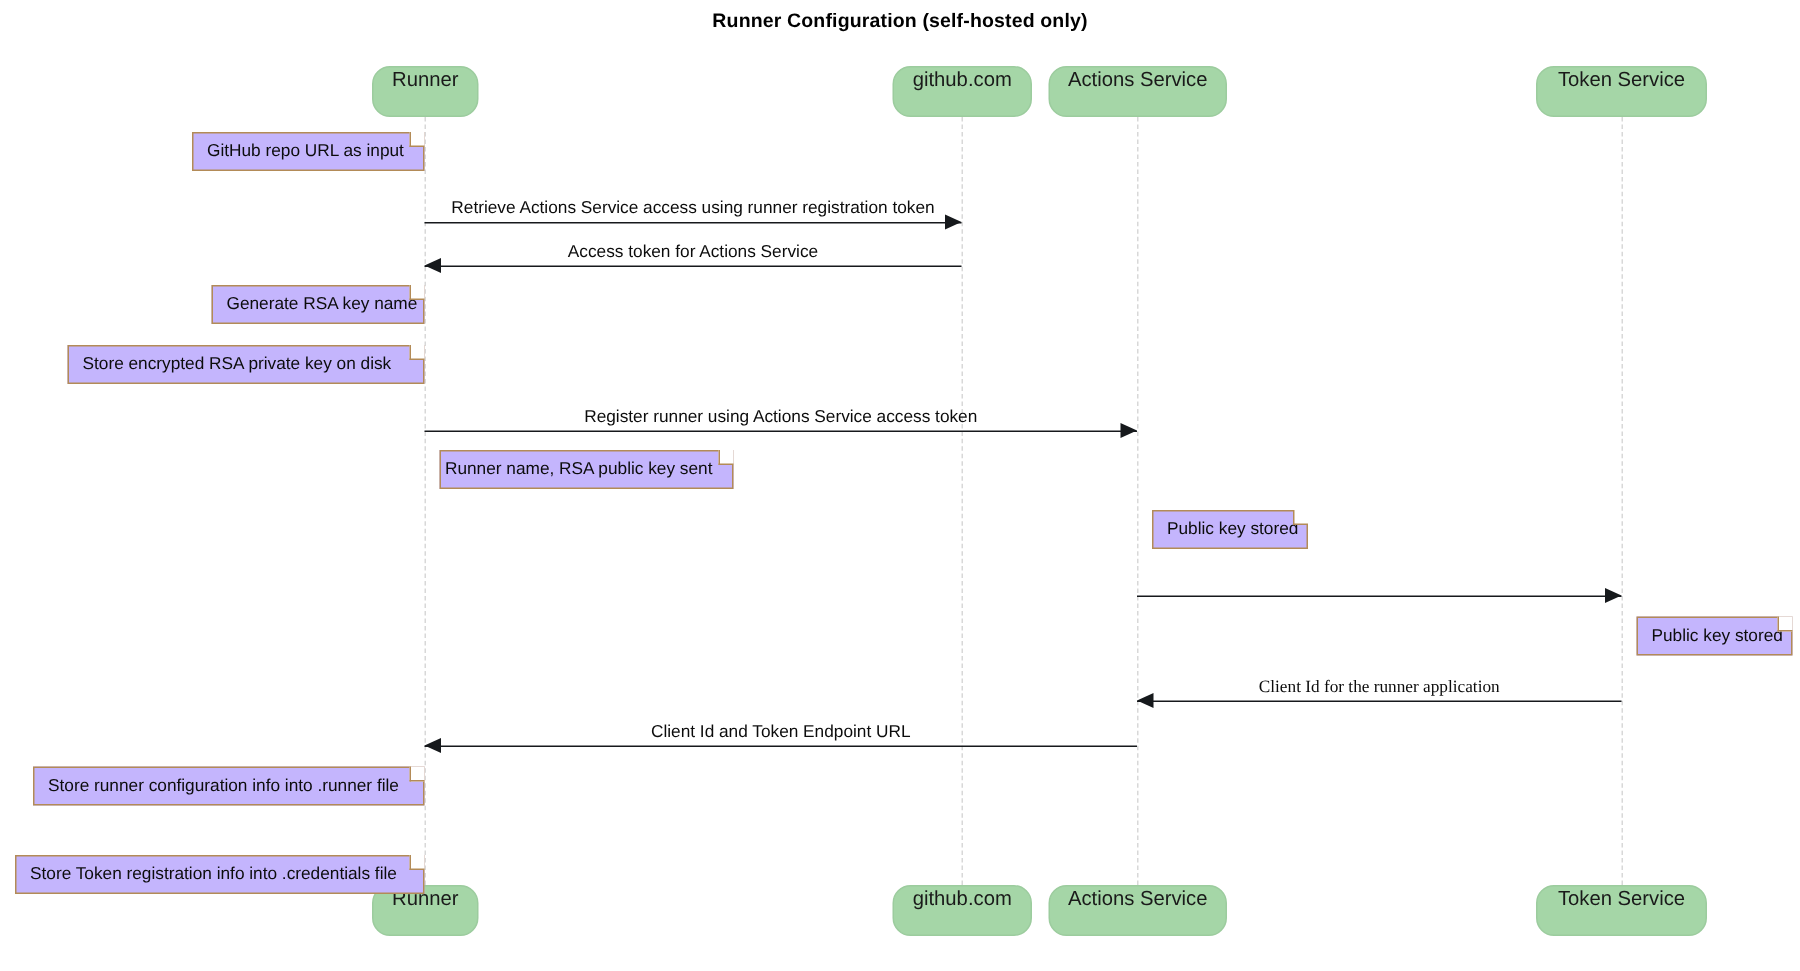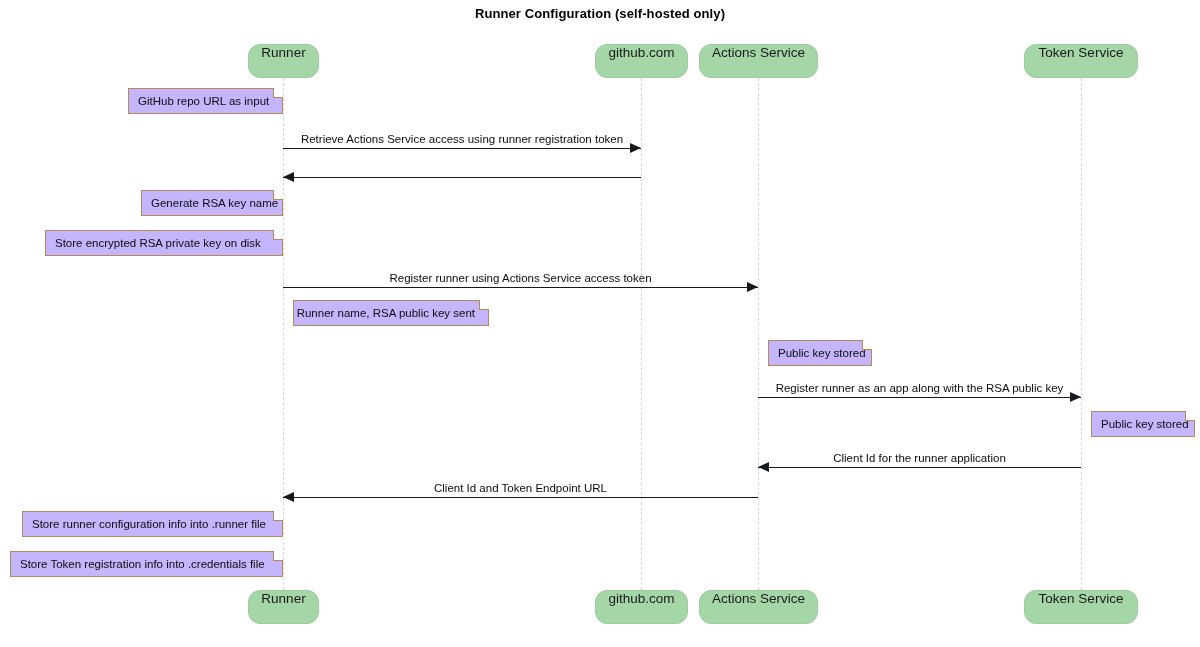--- a/index.html
+++ b/index.html
@@ -138,20 +138,21 @@
   </div>
 
   <div class="note" style="left:128px; top:88px; width:155px;">
     <span>GitHub repo URL as input</span>
   </div>
 
   <div class="msg-label" style="left:283px; top:133px; width:358px;">Retrieve Actions Service access using runner registration token</div>
   <div class="msg-line" style="left:283px; top:148px; width:358px;"></div>
   <div class="arrow-head arrow-right" style="left:630px; top:143px;"></div>
 
+  <div class="msg-label" style="left:283px; top:162px; width:358px;">Access token for Actions Service</div>
   <div class="msg-line" style="left:283px; top:177px; width:358px;"></div>
   <div class="arrow-head arrow-left" style="left:283px; top:172px;"></div>
 
   <div class="note" style="left:141px; top:190px; width:142px;">
     <span>Generate RSA key name</span>
   </div>
 
   <div class="note" style="left:45px; top:220px; width:238px;margin-top:10px;">
     <span>Store encrypted RSA private key on disk</span>
   </div>
@@ -161,37 +162,36 @@
   <div class="arrow-head arrow-right" style="left:747px; top:282px;"></div>
 
   <div class="note" style="left:293px; top:300px; width:196px;justify-content:flex-end;">
     <span>Runner name, RSA public key sent</span>
   </div>
 
   <div class="note" style="left:768px; top:340px; width:104px;">
     <span>Public key stored</span>
   </div>
 
-  <div class="msg-label" style="left:758px; top:382px; width:323px;">Register runner as an app along with the RSA public key</div>
   <div class="msg-line" style="left:758px; top:397px; width:323px;"></div>
   <div class="arrow-head arrow-right" style="left:1070px; top:392px;"></div>
 
   <div class="note" style="left:1091px; top:411px; width:104px;">
     <span>Public key stored</span>
   </div>
 
-  <div class="msg-label" style="left:758px; top:452px; width:323px;">Client Id for the runner application</div>
+  <div class="msg-label" style="left:758px; top:452px; width:323px;font-family:Liberation Serif, serif;">Client Id for the runner application</div>
   <div class="msg-line" style="left:758px; top:467px; width:323px;"></div>
   <div class="arrow-head arrow-left" style="left:758px; top:462px;"></div>
 
   <div class="msg-label" style="left:283px; top:482px; width:475px;">Client Id and Token Endpoint URL</div>
   <div class="msg-line" style="left:283px; top:497px; width:475px;"></div>
   <div class="arrow-head arrow-left" style="left:283px; top:492px;"></div>
 
   <div class="note" style="left:22px; top:511px; width:261px;">
     <span>Store runner configuration info into .runner file</span>
   </div>
 
-  <div class="note" style="left:10px; top:551px; width:273px;text-align:right;">
+  <div class="note" style="left:10px; top:570px; width:273px;text-align:right;">
     <span>Store Token registration info into .credentials file</span>
   </div>
 
 </div>
 
 </body></html>

